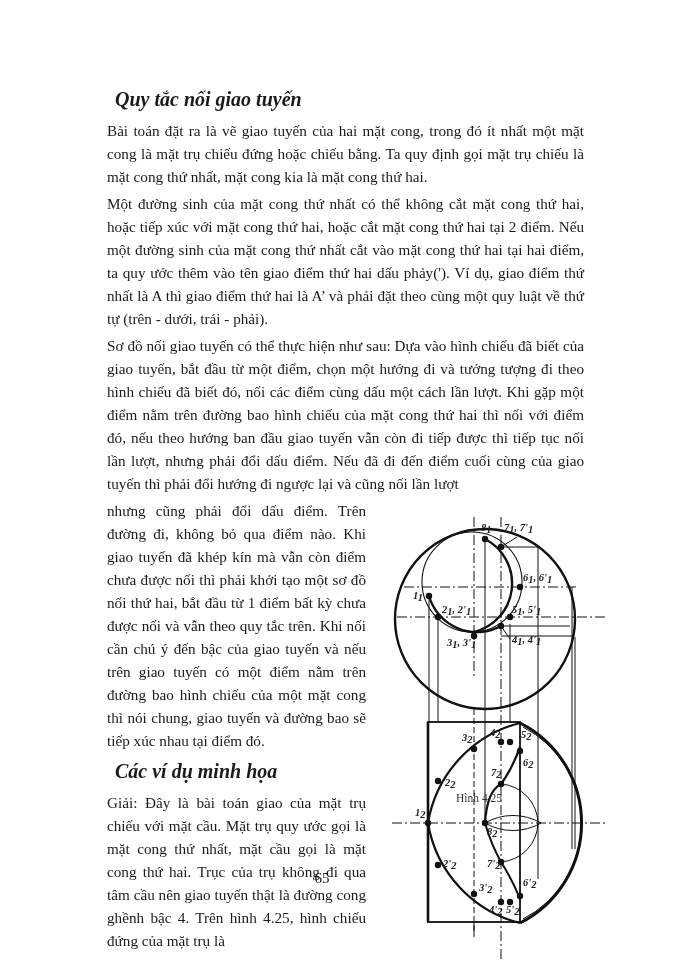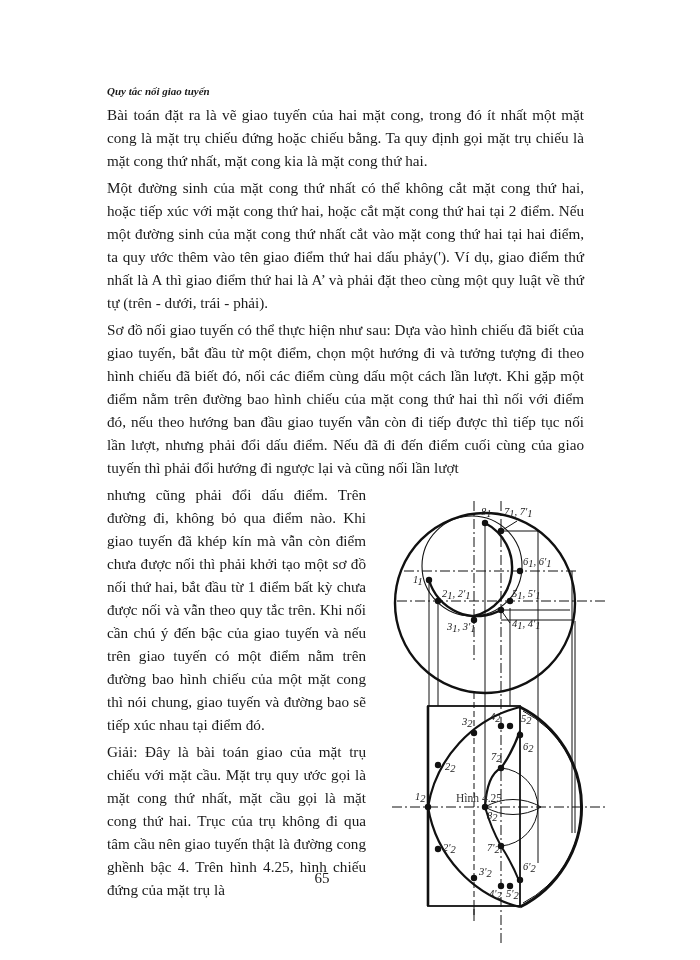--- a/index.html
+++ b/index.html
@@ -1,39 +1,40 @@
 <!DOCTYPE html>
 <html><head>
 <meta charset="utf-8">
 <style>
   html, body { margin: 0; padding: 0; background: #ffffff; }
   body { width: 700px; height: 960px; position: relative; overflow: hidden;
          font-family: "Liberation Serif", "DejaVu Serif", serif; color: #1a1a1a; }
   .page { position: absolute; left: 107px; top: 80px; width: 488px; }
   .p { font-size: 15.2px; line-height: 23px; text-align: justify; margin: 0 11px 4px 0; }
-  .h { font-size: 11px; line-height: 23px; font-weight: bold; font-style: italic; margin: 0; }
+  .h { font-size: 20px; line-height: 23px; font-weight: bold; font-style: italic; margin: 8px; }
   .narrow { width: 270px; }
   .wrapblock { position: relative; }
-  .figure { position: absolute; left: 270px; top: 0; width: 240px; height: 440px; }
+  .figure { position: absolute; left: 270px; top: 0; width: 240px; height: 440px; font-weight: bold; }
   .fig-caption { position: absolute; font-size: 11.5px; color: #333; }
   .page-number { position: absolute; top: 870px; left: 0; width: 644px; text-align: center; font-size: 15px; }
   svg text { font-family: "Liberation Serif", serif; font-style: italic; font-size: 10.5px; fill: #222; }
 </style>
 </head>
 <body>
 
 <div class="page">
   <p class="h">Quy tắc nối giao tuyến</p>
   <p class="p">Bài toán đặt ra là vẽ giao tuyến của hai mặt cong, trong đó ít nhất một mặt cong là mặt trụ chiếu đứng hoặc chiếu bằng. Ta quy định gọi mặt trụ chiếu là mặt cong thứ nhất, mặt cong kia là mặt cong thứ hai.</p>
   <p class="p">Một đường sinh của mặt cong thứ nhất có thể không cắt mặt cong thứ hai, hoặc tiếp xúc với mặt cong thứ hai, hoặc cắt mặt cong thứ hai tại 2 điểm. Nếu một đường sinh của mặt cong thứ nhất cắt vào mặt cong thứ hai tại hai điểm, ta quy ước thêm vào tên giao điểm thứ hai dấu phảy('). Ví dụ, giao điểm thứ nhất là A thì giao điểm thứ hai là A’ và phải đặt theo cùng một quy luật về thứ tự (trên - dưới, trái - phải).</p>
   <p class="p">Sơ đồ nối giao tuyến có thể thực hiện như sau: Dựa vào hình chiếu đã biết của giao tuyến, bắt đầu từ một điểm, chọn một hướng đi và tưởng tượng đi theo hình chiếu đã biết đó, nối các điểm cùng dấu một cách lần lượt. Khi gặp một điểm nằm trên đường bao hình chiếu của mặt cong thứ hai thì nối với điểm đó, nếu theo hướng ban đầu giao tuyến vẫn còn đi tiếp được thì tiếp tục nối lần lượt, nhưng phải đổi dấu điểm. Nếu đã đi đến điểm cuối cùng của giao tuyến thì phải đổi hướng đi ngược lại và cũng nối lần lượt</p>
 
   <div class="wrapblock">
     <div class="narrow">
       <p class="p">nhưng cũng phải đổi dấu điểm. Trên đường đi, không bỏ qua điểm nào. Khi giao tuyến đã khép kín mà vẫn còn điểm chưa được nối thì phải khởi tạo một sơ đồ nối thứ hai, bắt đầu từ 1 điểm bất kỳ chưa được nối và vẫn theo quy tắc trên. Khi nối cần chú ý đến bậc của giao tuyến và nếu trên giao tuyến có một điểm nằm trên đường bao hình chiếu của một mặt cong thì nói chung, giao tuyến và đường bao sẽ tiếp xúc nhau tại điểm đó.</p>
+      <p class="h">Các ví dụ minh họa</p>
       <p class="p" style="margin-bottom:0"><span>Giải: Đây là bài toán giao của mặt trụ chiếu với mặt cầu. Mặt trụ quy ước gọi là mặt cong thứ nhất, mặt cầu gọi là mặt cong thứ hai. Trục của trụ không đi qua tâm cầu nên giao tuyến thật là đường cong ghềnh bậc 4. Trên hình 4.25, hình chiếu đứng của mặt trụ là </span></p>
     </div>
 
     <div class="figure">
       <svg width="240" height="460" viewBox="370 380 240 460">
         <g fill="none" stroke="#111">
 
           <circle cx="478" cy="500" r="90" stroke-width="2.4"></circle>
 
           <circle cx="465" cy="463" r="50" stroke-width="1.1"></circle>

